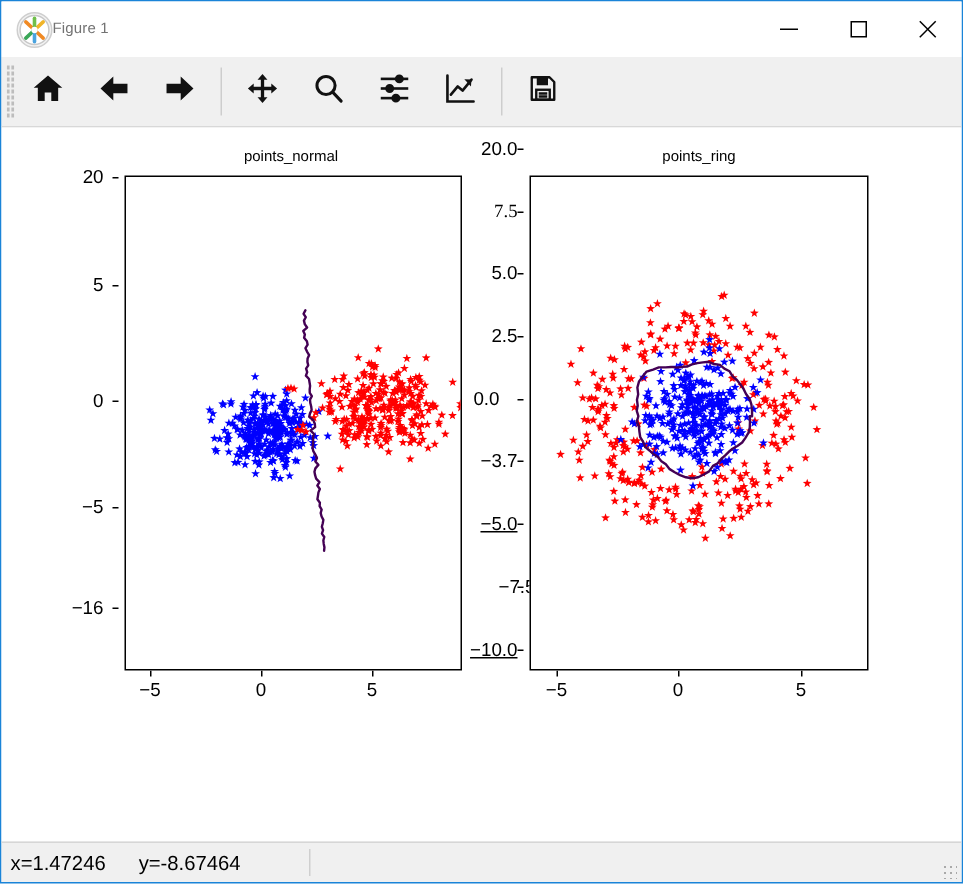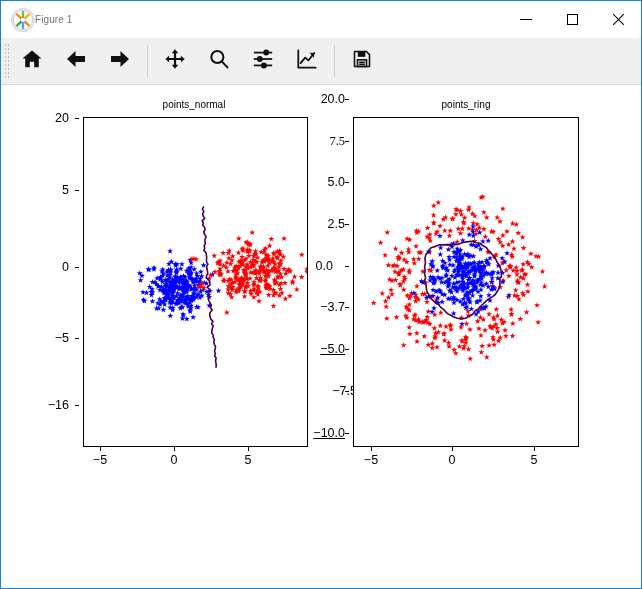--- a/index.html
+++ b/index.html
@@ -1472,13 +1472,19 @@
           <polygon points="117.42,161.82 118.15,163.92 120.37,163.96 118.60,165.30 119.24,167.43 117.42,166.16 115.60,167.43 116.24,165.30 114.47,163.96 116.69,163.92" fill="#0000ff"></polygon>
           <polygon points="100.90,165.84 101.63,167.94 103.85,167.98 102.08,169.33 102.72,171.45 100.90,170.18 99.08,171.45 99.72,169.33 97.95,167.98 100.17,167.94" fill="#0000ff"></polygon>
           <polygon points="112.20,173.97 112.93,176.07 115.15,176.12 113.38,177.46 114.02,179.58 112.20,178.31 110.38,179.58 111.02,177.46 109.25,176.12 111.47,176.07" fill="#0000ff"></polygon>
           <polygon points="126.90,145.73 127.63,147.83 129.85,147.87 128.08,149.21 128.72,151.34 126.90,150.07 125.08,151.34 125.72,149.21 123.95,147.87 126.17,147.83" fill="#0000ff"></polygon>
           <polygon points="106.09,133.35 106.82,135.45 109.04,135.50 107.27,136.84 107.92,138.96 106.09,137.69 104.27,138.96 104.91,136.84 103.15,135.50 105.36,135.45" fill="#0000ff"></polygon>
           <path d="M147.38 159.45 L147.34 155.59 L146.95 151.72 L145.82 148.00 L143.44 144.78 L141.77 141.40 L139.63 138.28 L137.28 135.34 L134.40 132.90 L132.38 129.51 L128.90 127.79 L125.99 125.22 L122.01 124.71 L118.55 123.20 L114.62 123.59 L110.90 124.12 L107.35 124.97 L104.03 126.38 L100.69 126.56 L97.35 127.09 L93.50 126.62 L89.63 126.91 L85.20 126.91 L81.36 128.37 L77.03 129.69 L74.47 132.96 L72.03 136.29 L70.92 140.34 L71.46 144.86 L70.66 148.53 L71.14 152.38 L70.51 155.89 L71.59 159.45 L70.51 163.02 L71.96 166.36 L72.29 169.89 L72.83 173.49 L74.76 176.56 L76.10 179.95 L78.96 182.32 L81.61 184.72 L84.57 186.71 L86.93 189.45 L89.89 191.53 L92.45 194.76 L95.80 196.81 L99.38 198.77 L103.26 200.18 L107.35 200.86 L111.44 200.19 L115.22 198.30 L118.72 196.24 L121.33 192.59 L124.45 190.85 L126.78 188.00 L129.33 185.74 L131.71 183.36 L134.32 181.18 L137.57 179.28 L140.78 176.99 L142.97 173.94 L144.92 170.64 L145.85 166.97 L145.98 163.19 L145.89 159.45 Z" fill="none" stroke="#440154" stroke-width="1.6" stroke-linejoin="round" stroke-linecap="round"></path>
         </svg>
     </div>
   </div>
 
+  <div class="statusbar">
+    <span class="status-msg">x=1.47246</span>
+    <span class="status-msg" style="margin-left:22px;">y=-8.67464</span>
+    <span class="status-sep"></span>
+    <span class="resize-grip"></span>
+  </div>
 </div>
 
 </body></html>

